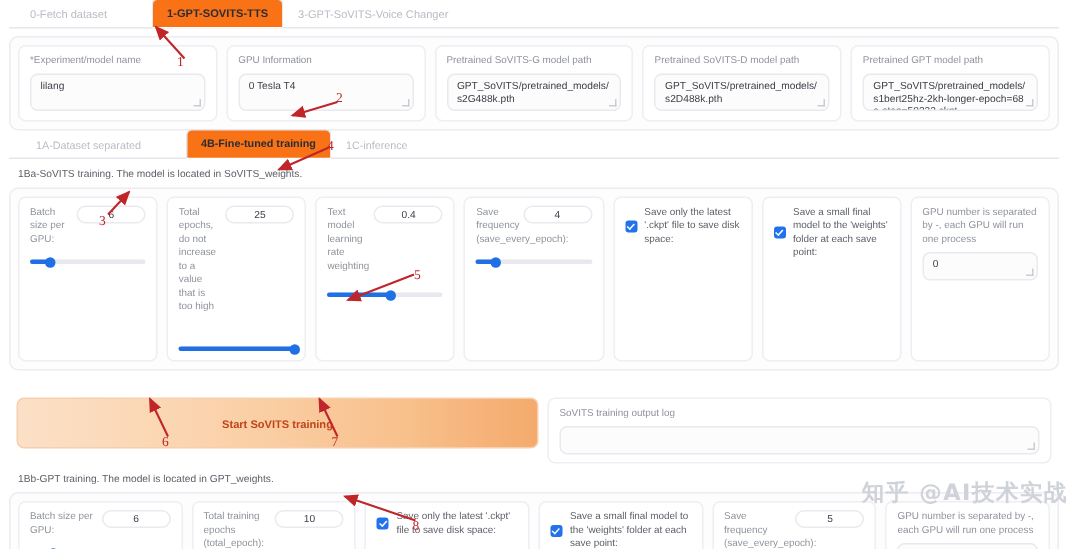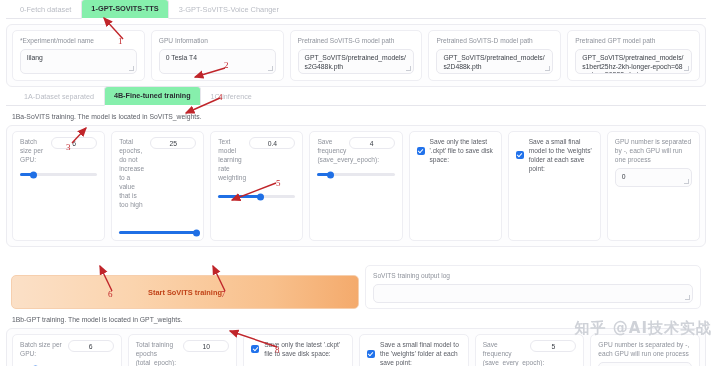--- a/index.html
+++ b/index.html
@@ -33,24 +33,25 @@
     white-space: nowrap;
     line-height: 11px;
     border: 1px solid transparent;
     border-bottom: none;
     position: relative;
     top: 1px;
   }
   .tab.active {
     color: #2b2d33;
     font-weight: bold;
-    background: #86efac;
+    background: #f97316;
     border: 1px solid #e6e6ec;
     border-bottom: 1px solid #ffffff;
     border-radius: 4px 4px 0 0;
+    margin-left: 20px;
   }
 
   .tabbar2 {
     display: flex;
     align-items: flex-end;
     border-bottom: 1px solid #e6e6ec;
     height: 17px;
     padding-left: 8px;
     margin-top: 2px;
   }
@@ -328,21 +329,21 @@
       </div>
 
       <div class="cell">
         <div class="lbl wrap">GPU number is separated by -, each GPU will run one process</div>
         <div class="textarea short">0</div>
       </div>
 
     </div>
   </div>
 
-  <div class="row" style="margin-top:18px; padding:0 5px;align-items:flex-end;">
+  <div class="row" style="margin-top:18px; padding:0 5px;">
     <div class="bigbtn">Start SoVITS training</div>
     <div class="logcell">
       <div class="lbl">SoVITS training output log</div>
       <div class="textarea short"></div>
     </div>
   </div>
 
   <div class="sectitle">1Bb-GPT training. The model is located in GPT_weights.</div>
 
   <div class="panel">

